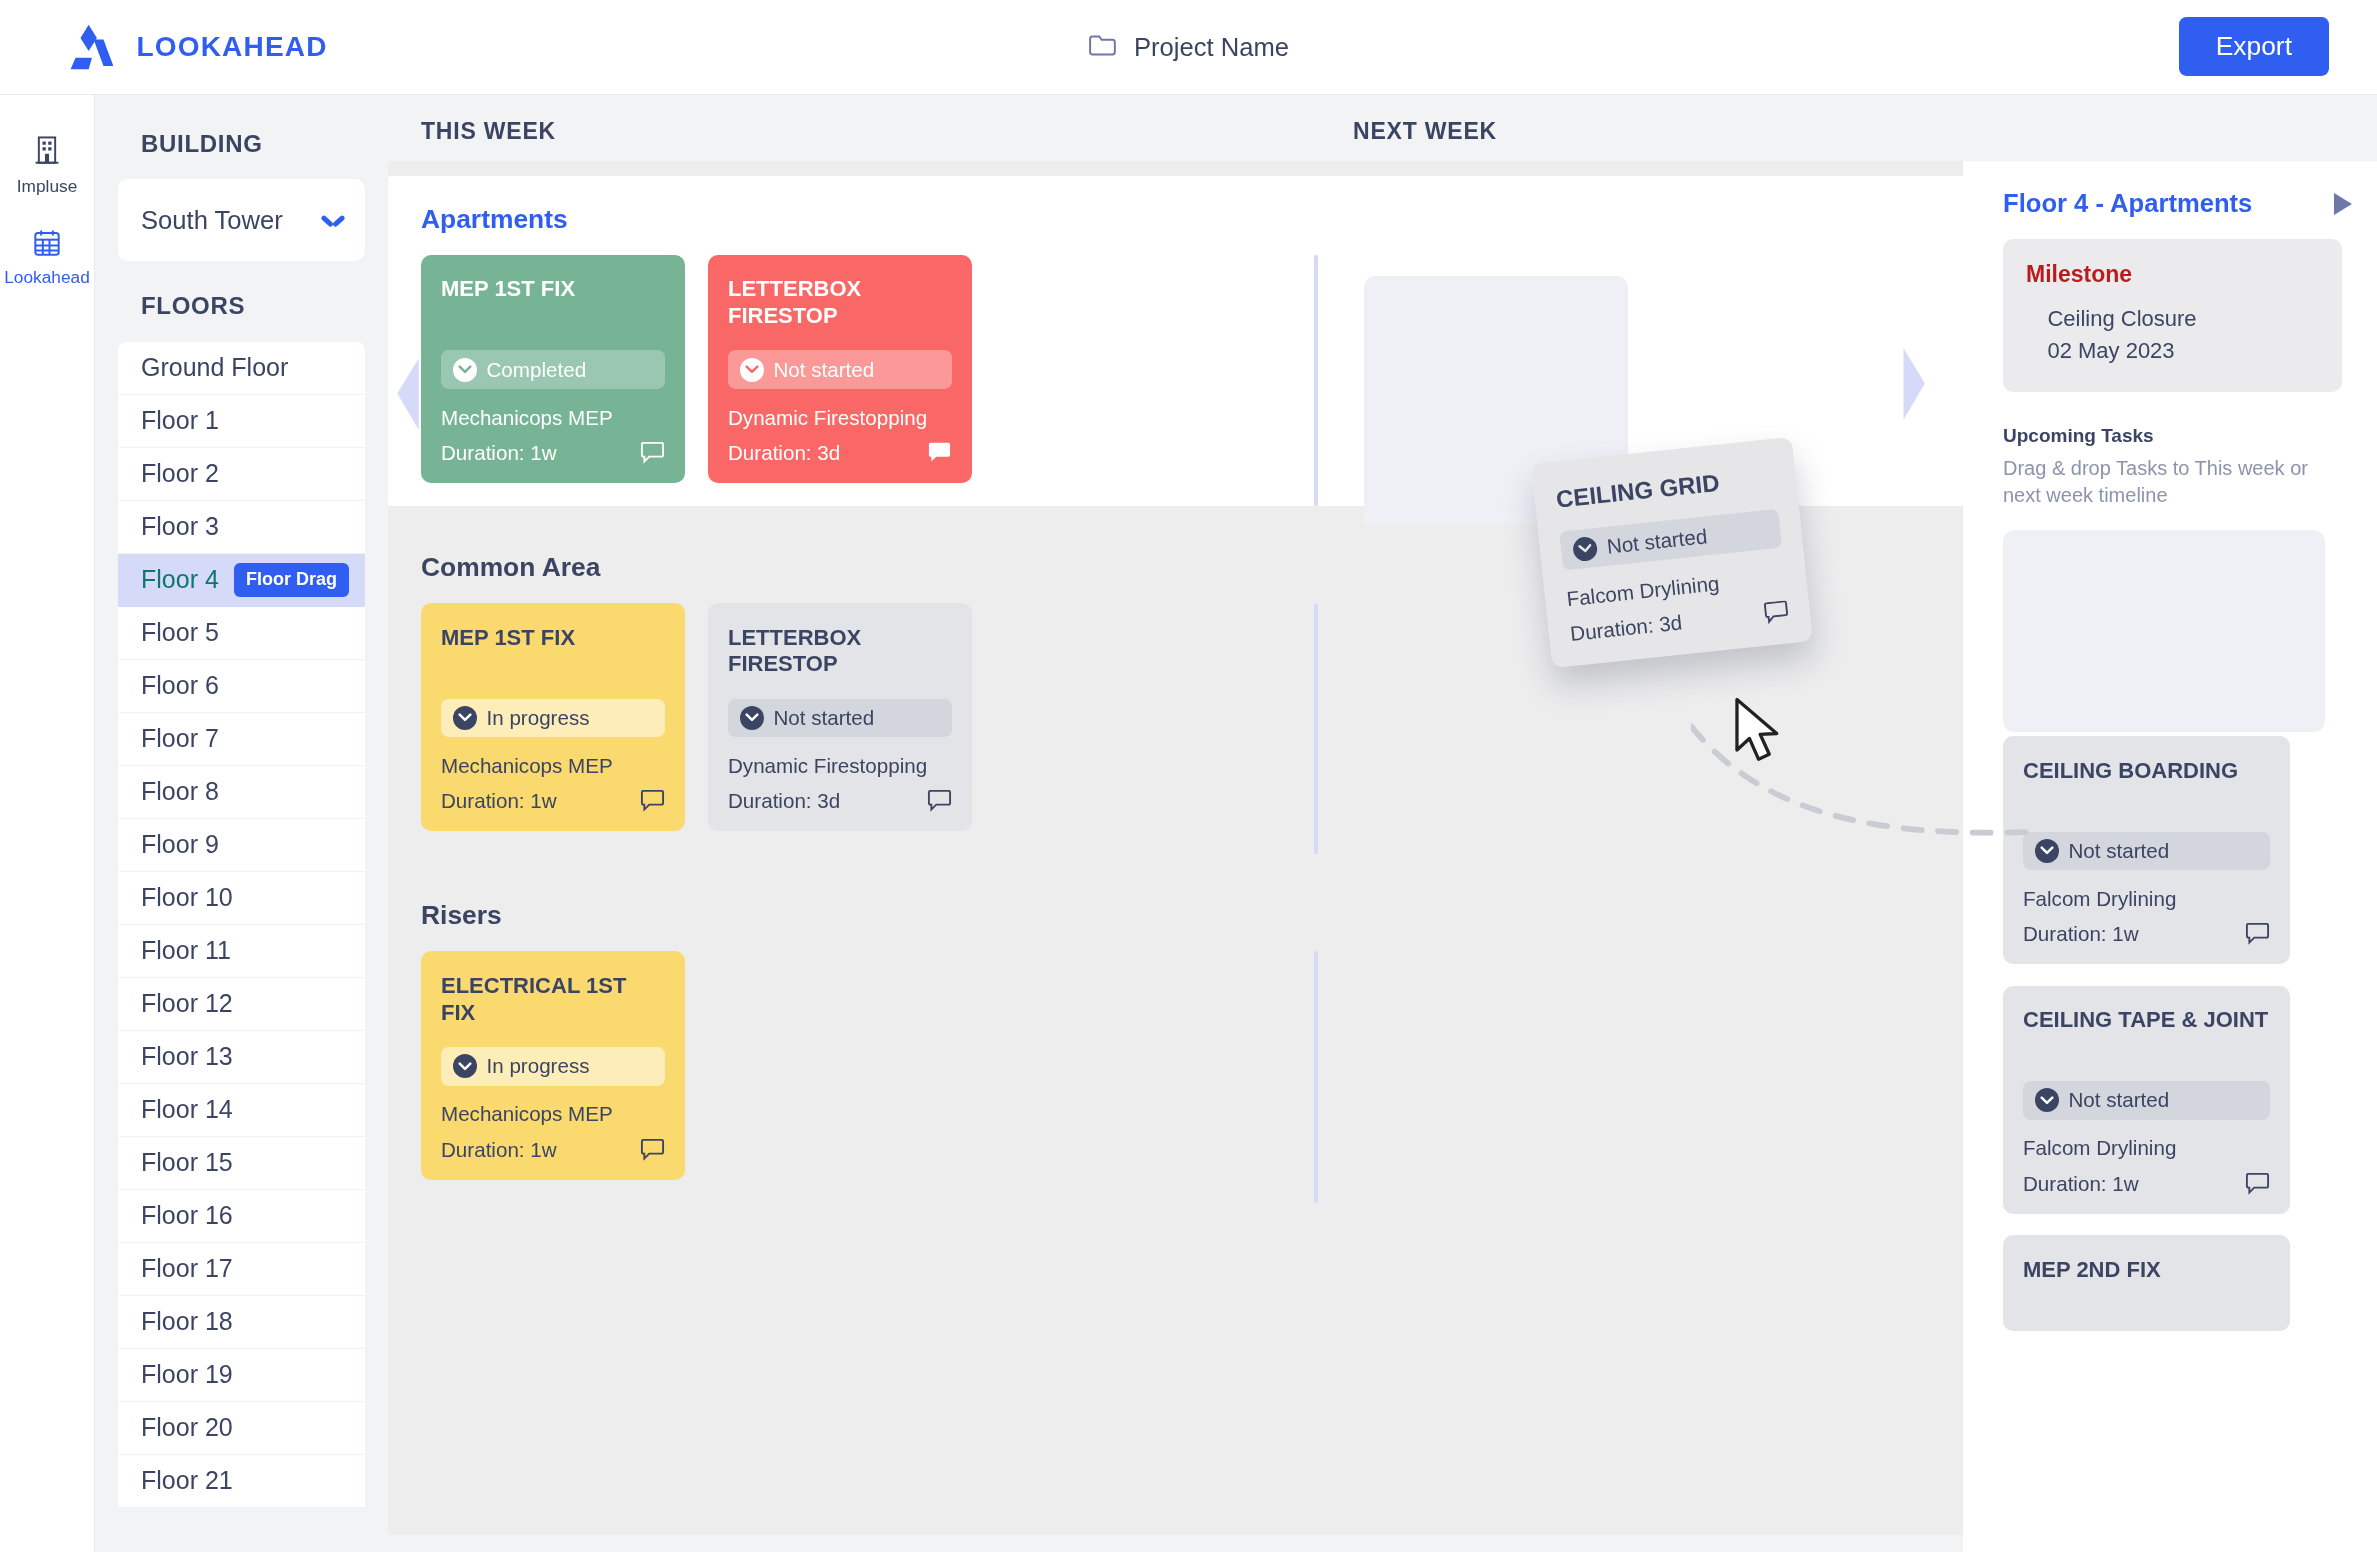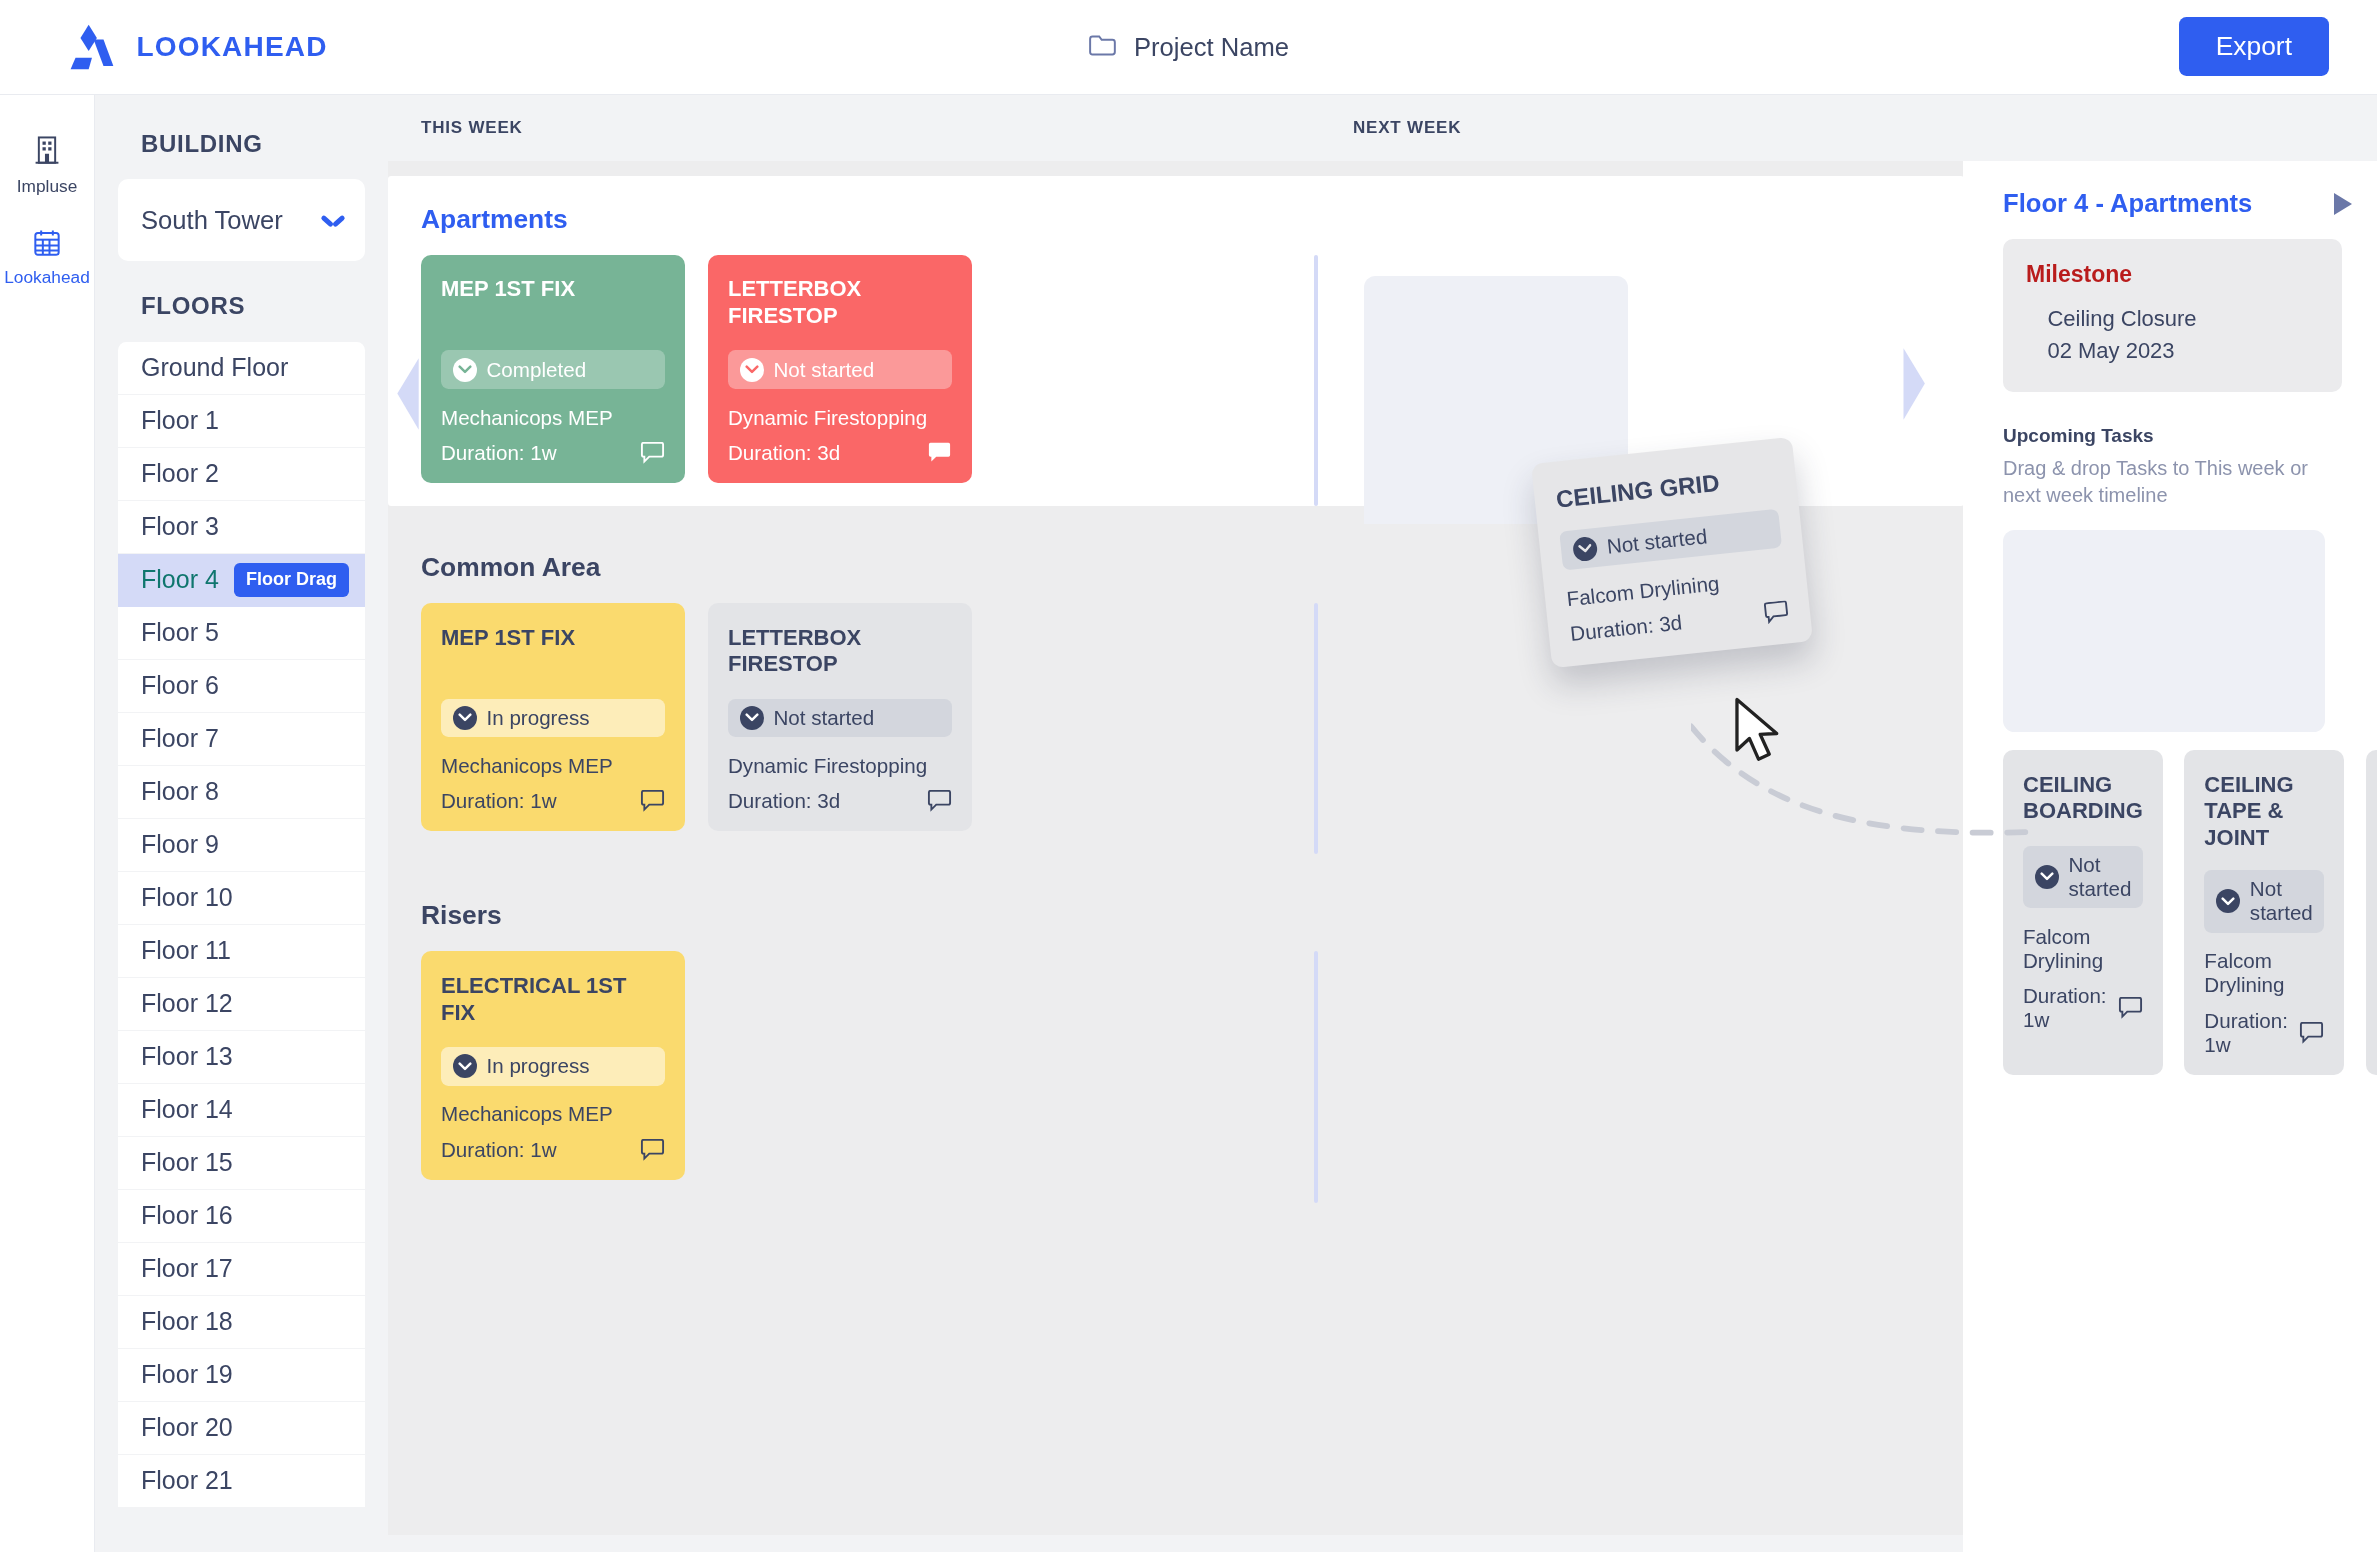--- a/index.html
+++ b/index.html
@@ -91,21 +91,21 @@
     padding: 6.6px 11.5px; border-radius: 5.8px;
   }
 
   
   .col-headers {
     position: absolute; top: 95px; left: 388px; width: 1990px; height: 66px;
     background: #f2f3f5;
   }
   .col-h {
     position: absolute; top: 23px;
-    font-size: 17px; font-weight: bold; color: #3b4563; letter-spacing: 0.8px;
+    font-size: 23px; font-weight: bold; color: #3b4563; letter-spacing: 0.8px;
   }
   .col-h.this   { left: 33px; }
   .col-h.next   { left: 965px; }
   .col-h.upcoming { left: 1580px; }
 
   
   .board {
     position: absolute; top: 161px; left: 388px; width: 1576px; height: 1392px;
     background: #ededee; padding: 15px 0 0 0; overflow: hidden;
   }
@@ -209,21 +209,21 @@
   .ms-label { font-size: 23px; font-weight: bold; color: #b91c1c; margin-bottom: 15px; }
   .ms-row { font-size: 22px; color: #3b4563; line-height: 1.45; padding-left: 21.4px; }
   .up-tasks-title {
     font-size: 19px; font-weight: bold; color: #3b4563;
     margin: 33px 0 8.2px 40px;
   }
   .up-tasks-hint {
     font-size: 20px; color: #8c93ad; line-height: 1.35; margin-left: 40px; width: 330px;
   }
   .up-ghost { margin: 21.4px 0 0 40px; width: 322px; height: 202px; }
-  .up-list { margin: 18px 0 0 40px; display: flex; flex-direction: row; gap: 21.4px; }
+  .up-list { margin: 4px 0 0 40px; display: flex; flex-direction: column; gap: 21.4px; }
   .up-list .card { width: 287px; }
 
   
   .drag-card {
     position: absolute; left: 1541px; top: 450px;
     width: 262px; border-radius: 11.5px; padding: 23px 21.4px 20px 21.4px;
     background: #e6e6e8; transform: rotate(-6deg);
     box-shadow: 0 18px 33px rgba(40,45,70,0.22);
     z-index: 40; cursor: grabbing;
   }

